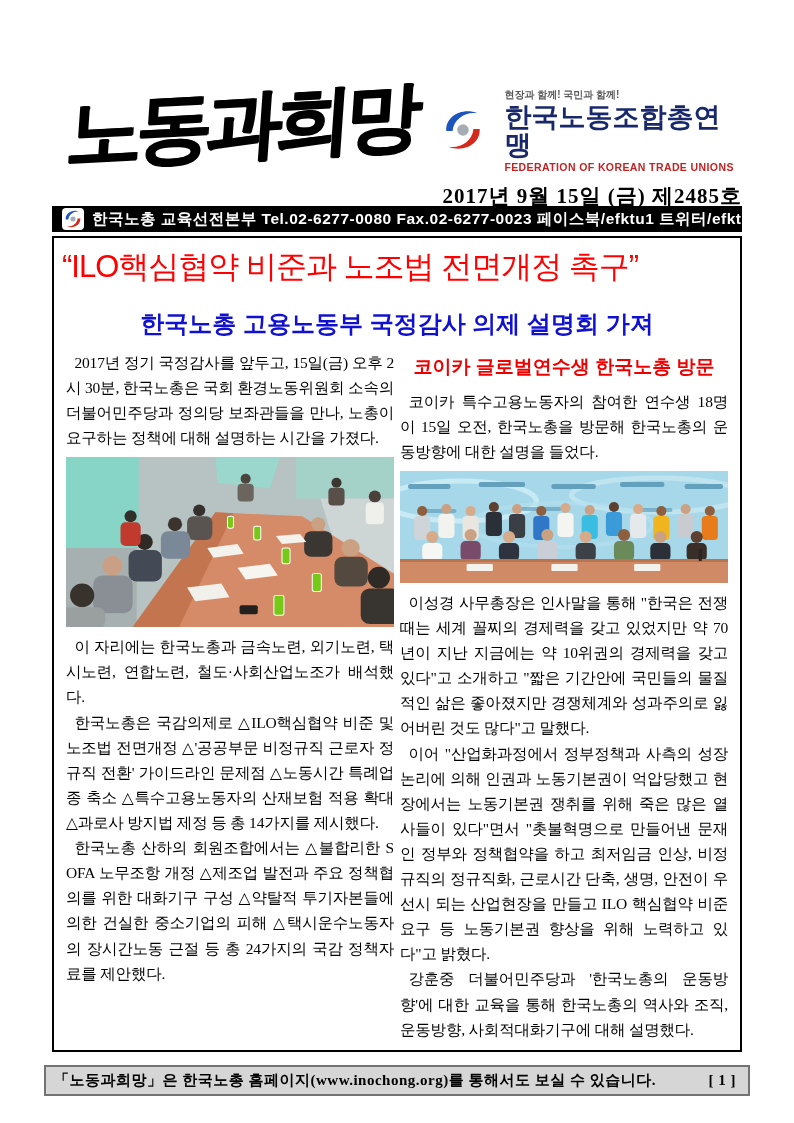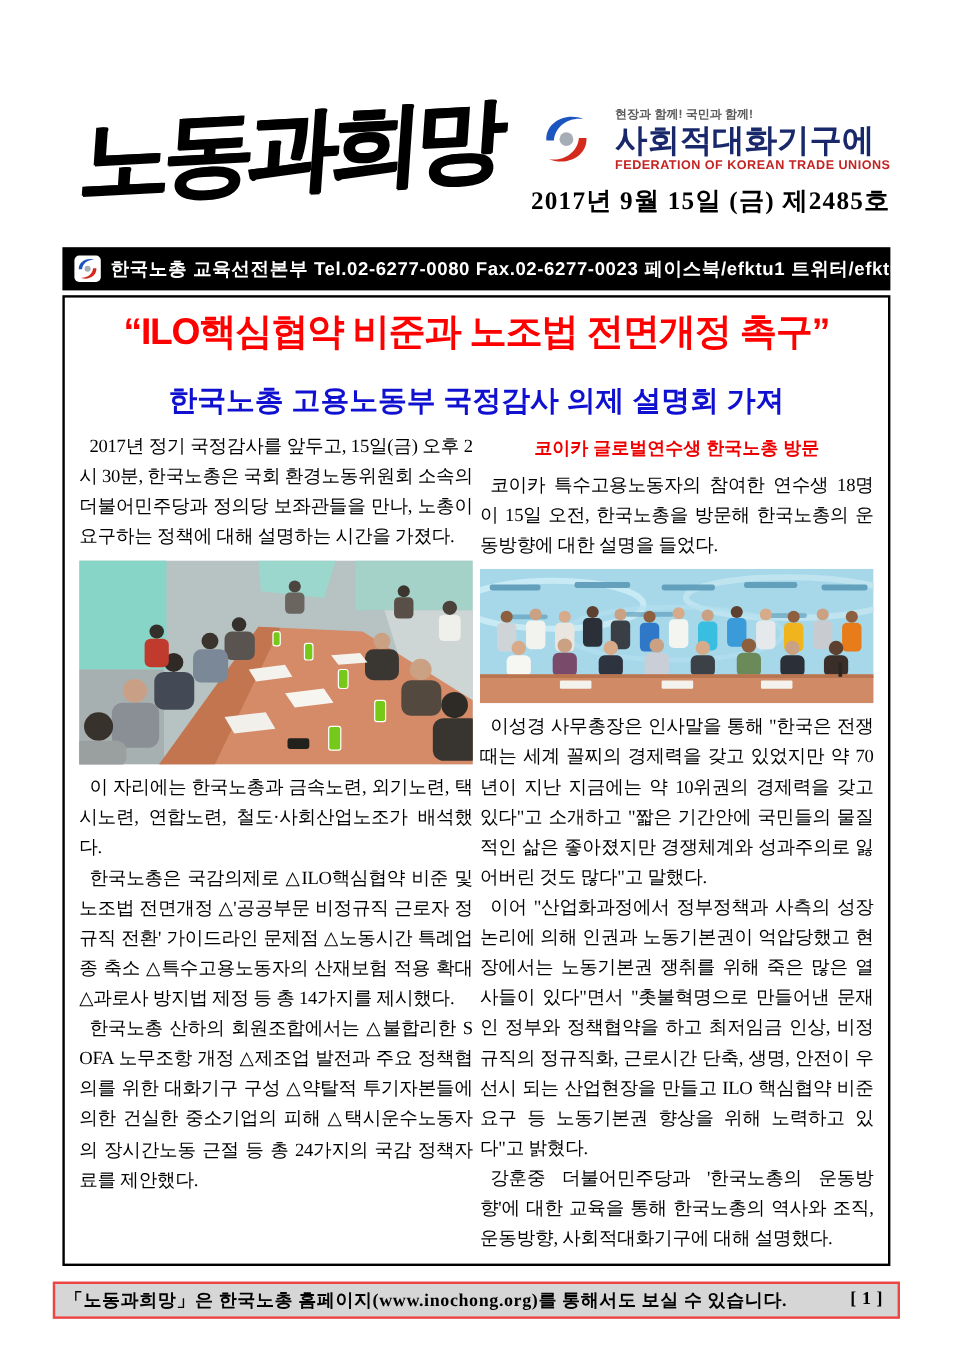--- a/index.html
+++ b/index.html
@@ -37,50 +37,50 @@
     font-family:"Liberation Sans","DejaVu Sans",sans-serif;
     font-size:10.5px; font-weight:bold; color:#c42323; letter-spacing:.4px; margin-top:1px;
   }
   .issue-line {
     margin-top:9px; font-size:21px; font-weight:600; letter-spacing:1px;
     font-family:"Liberation Serif","DejaVu Serif",serif;
   }
 
   
   .contact-bar {
-    margin-top:6px; height:36px; background:#000; color:#fff;
+    margin-top:6px; height:26px; background:#000; color:#fff;
     display:flex; align-items:center; gap:8px; padding:0 10px;
     font-family:"Liberation Sans","DejaVu Sans",sans-serif;
     font-size:15.5px; font-weight:bold; letter-spacing:.5px; white-space:nowrap;
   }
   .mini-logo { width:22px; height:22px; background:#fff; border-radius:4px; flex:0 0 22px; }
 
   
   .article-box { margin-top:4px; border:2px solid #000; padding:10px 8px 8px 8px; min-height:776px; }
   .headline {
-    text-align:center; color:#ff0000; font-size:31px; font-weight:700;
+    color:#ff0000; font-size:31px; font-weight:400;
     font-family:"Liberation Sans","DejaVu Sans",sans-serif; letter-spacing:-1px; line-height:1.25;
   }
   .subheadline {
     text-align:center; color:#1010d0; font-size:24px; font-weight:900;
     font-family:"Liberation Sans","DejaVu Sans",sans-serif; letter-spacing:0; margin-top:21px;
   }
   .columns { display:flex; gap:6px; margin-top:10px; padding:0 4px; }
   .col { flex:1 1 0; font-size:15.5px; line-height:1.62; text-align:justify; }
   .col p { text-indent:.55em; letter-spacing:-.2px; word-break:break-all; }
   .col-heading {
-    text-align:center; color:#ee0000; font-size:15px; font-weight:900;
+    text-align:center; color:#ee0000; font-size:19px; font-weight:900;
     font-family:"Liberation Sans","DejaVu Sans",sans-serif; margin:2px 0 6px 0;
   }
   figure.photo { margin:7px 0; line-height:0; }
   figure.photo svg { width:100%; display:block; }
 
   
   .footer-bar {
-    margin:13px -8px 0 -8px; border:2px solid #ef4444; background:#d6d6d6;
+    margin:13px -8px 0 -8px; border:2px solid #737373; background:#d6d6d6;
     display:flex; justify-content:space-between; align-items:center;
     padding:4px 12px 4px 8px; font-size:15px; font-weight:bold; letter-spacing:.5px;
     white-space:nowrap;
   }
 </style>
 </head>
 <body>
 
 <div class="page">
 
@@ -90,21 +90,21 @@
       <div class="org-row">
         <span class="fktu-icon">
           <svg viewBox="0 0 48 48" width="50" height="50">
             <path d="M8 25 C7 11 23 2 38 8 C27 6 15 13 14 25 Z" fill="#1c55c0"></path>
             <path d="M40 23 C41 37 25 46 10 40 C21 42 33 35 34 23 Z" fill="#d42a1e"></path>
             <circle cx="24" cy="24" r="5.5" fill="#a7adb5"></circle>
           </svg>
         </span>
         <div class="org-text">
           <div class="slogan">현장과 함께! 국민과 함께!</div>
-          <div class="org-name">사회적대화기구에</div>
+          <div class="org-name">한국노동조합총연맹</div>
           <div class="org-en">FEDERATION OF KOREAN TRADE UNIONS</div>
         </div>
       </div>
       <div class="issue-line">2017년 9월 15일 (금) 제2485호</div>
     </div>
   </header>
 
   <div class="contact-bar">
     <span class="mini-logo">
       <svg viewBox="0 0 48 48" width="22" height="22">

